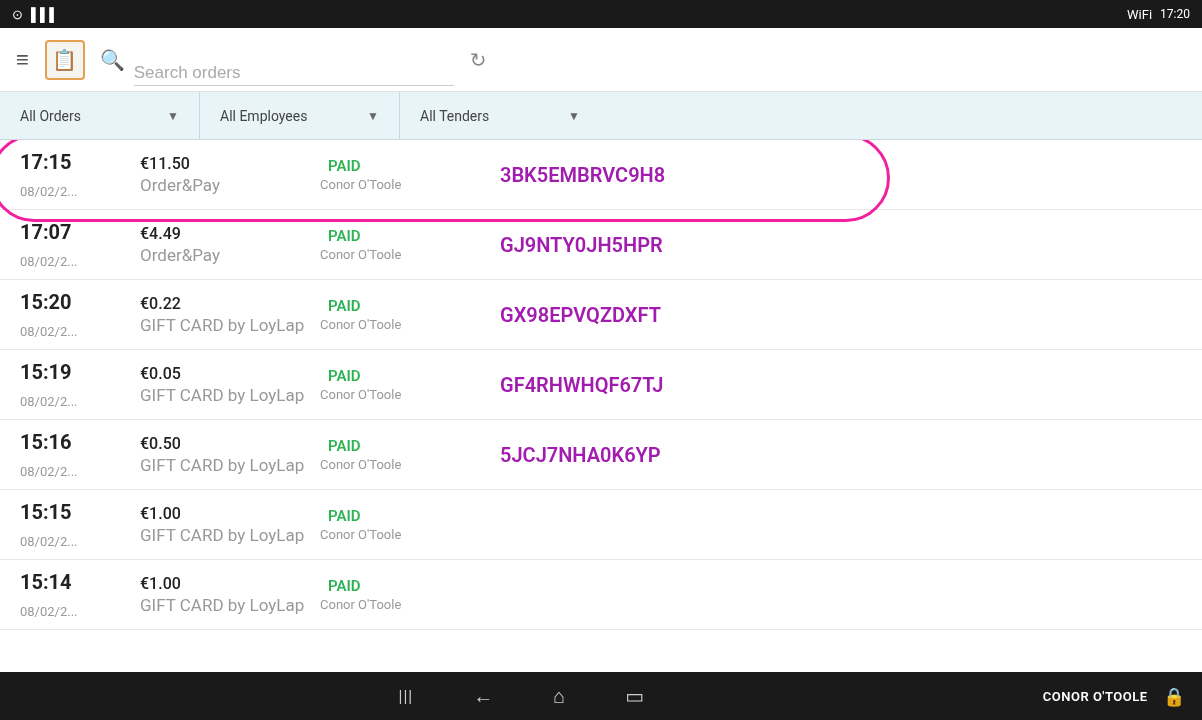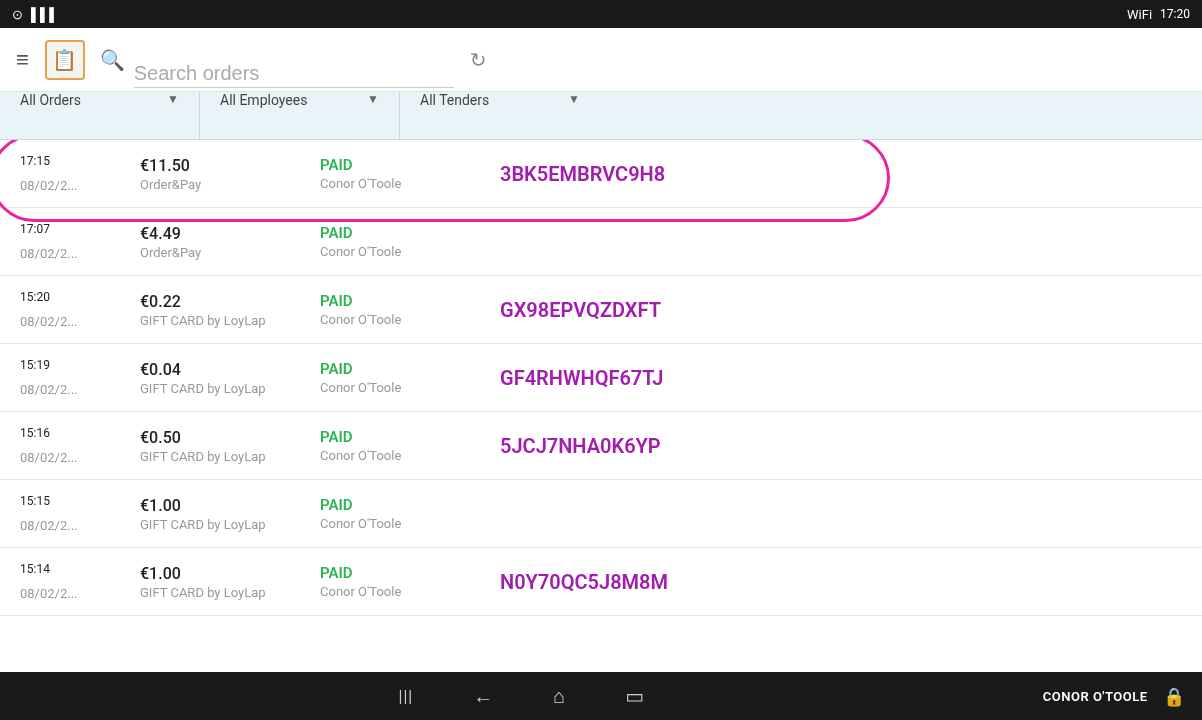--- a/index.html
+++ b/index.html
@@ -65,21 +65,21 @@
       gap: 8px;
     }
     .search-icon-btn {
       font-size: 20px;
       color: #888;
       cursor: pointer;
     }
     .search-input {
       border: none;
       outline: none;
-      font-size: 20px;
+      font-size: 17px;
       color: #555;
       background: transparent;
       width: 320px;
       border-bottom: 1px solid #ccc;
       padding: 2px 0;
       margin-top: 28px;
     }
     .search-input::placeholder { color: #aaa; }
     .refresh-icon-btn {
       font-size: 20px;
@@ -92,20 +92,21 @@
     .filter-bar {
       background: #e8f4f8;
       height: 48px;
       display: flex;
       align-items: center;
       padding: 0 0;
       border-bottom: 1px solid #cdd8de;
     }
     .filter-item {
       display: flex;
+      align-items: center;
       justify-content: space-between;
       padding: 0 20px;
       height: 100%;
       font-size: 14px;
       color: #444;
       cursor: pointer;
       min-width: 200px;
       border-right: 1px solid #cdd8de;
       gap: 8px;
     }
@@ -131,39 +132,39 @@
     .order-row.highlighted {
       background: #fff;
     }
 
     .order-col-time {
       width: 120px;
       display: flex;
       flex-direction: column;
       justify-content: center;
     }
-    .order-time-main { font-size: 12px; font-weight: 400; color: #222; }
+    .order-time-main { font-size: 20px; font-weight: 700; color: #222; }
     .order-time-date { font-size: 13px; color: #999; margin-top: 10px; }
 
     .order-col-amount {
       width: 180px;
       display: flex;
       flex-direction: column;
       justify-content: center;
     }
     .order-amount-main { font-size: 16px; font-weight: 500; color: #222; }
-    .order-amount-method { font-size: 13px; color: #999; margin-top: 2px; }
+    .order-amount-method { font-size: 17px; color: #999; margin-top: 2px; }
 
     .order-col-status {
       width: 180px;
       display: flex;
       flex-direction: column;
       justify-content: center;
     }
-    .order-status-badge { font-size: 15px; font-weight: 600; color: #2db352; }
+    .order-status-badge { font-size: 15px; font-weight: 600; color: #2db352; margin-left: 8px; }
     .order-status-employee { font-size: 13px; color: #999; margin-top: 2px; }
 
     .order-col-id {
       flex: 1;
       display: flex;
       align-items: center;
       font-size: 20px;
       font-weight: 600;
       color: #a21caf;
     }
@@ -280,20 +281,21 @@
         <span class="order-time-date">08/02/2...</span>
       </div>
       <div class="order-col-amount">
         <span class="order-amount-main">€4.49</span>
         <span class="order-amount-method">Order&amp;Pay</span>
       </div>
       <div class="order-col-status">
         <span class="order-status-badge">PAID</span>
         <span class="order-status-employee">Conor O'Toole</span>
       </div>
+      <div class="order-col-id">GJ9NTY0JH5HPR</div>
 
     </div>
     <div class="order-row">
       <div class="order-col-time">
         <span class="order-time-main">15:20</span>
         <span class="order-time-date">08/02/2...</span>
       </div>
       <div class="order-col-amount">
         <span class="order-amount-main">€0.22</span>
         <span class="order-amount-method">GIFT CARD by LoyLap</span>
@@ -304,21 +306,21 @@
       </div>
       <div class="order-col-id">GX98EPVQZDXFT</div>
 
     </div>
     <div class="order-row">
       <div class="order-col-time">
         <span class="order-time-main">15:19</span>
         <span class="order-time-date">08/02/2...</span>
       </div>
       <div class="order-col-amount">
-        <span class="order-amount-main">€0.04</span>
+        <span class="order-amount-main">€0.05</span>
         <span class="order-amount-method">GIFT CARD by LoyLap</span>
       </div>
       <div class="order-col-status">
         <span class="order-status-badge">PAID</span>
         <span class="order-status-employee">Conor O'Toole</span>
       </div>
       <div class="order-col-id">GF4RHWHQF67TJ</div>
 
     </div>
     <div class="order-row">
@@ -358,21 +360,20 @@
         <span class="order-time-date">08/02/2...</span>
       </div>
       <div class="order-col-amount">
         <span class="order-amount-main">€1.00</span>
         <span class="order-amount-method">GIFT CARD by LoyLap</span>
       </div>
       <div class="order-col-status">
         <span class="order-status-badge">PAID</span>
         <span class="order-status-employee">Conor O'Toole</span>
       </div>
-      <div class="order-col-id">N0Y70QC5J8M8M</div>
 
     </div>
   </div>
 
 <div class="bottom-nav">
   <div class="bottom-nav-icons">
     <span class="bottom-nav-icon" style="font-size:16px; letter-spacing:1px;">|||</span>
     <span class="bottom-nav-icon">←</span>
     <span class="bottom-nav-icon">⌂</span>
     <span class="bottom-nav-icon">▭</span>

